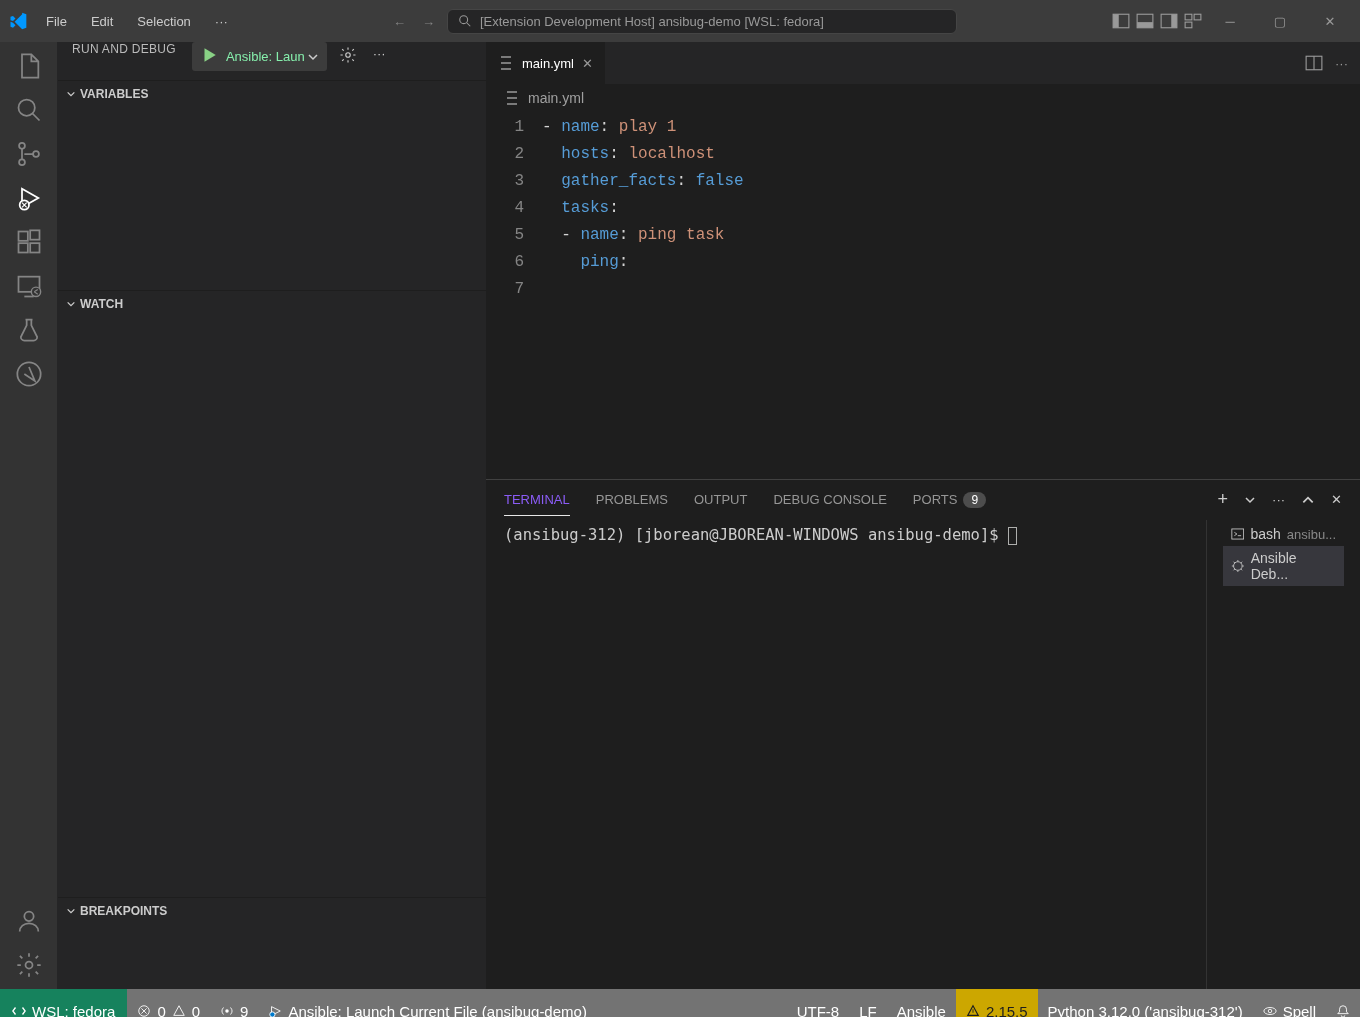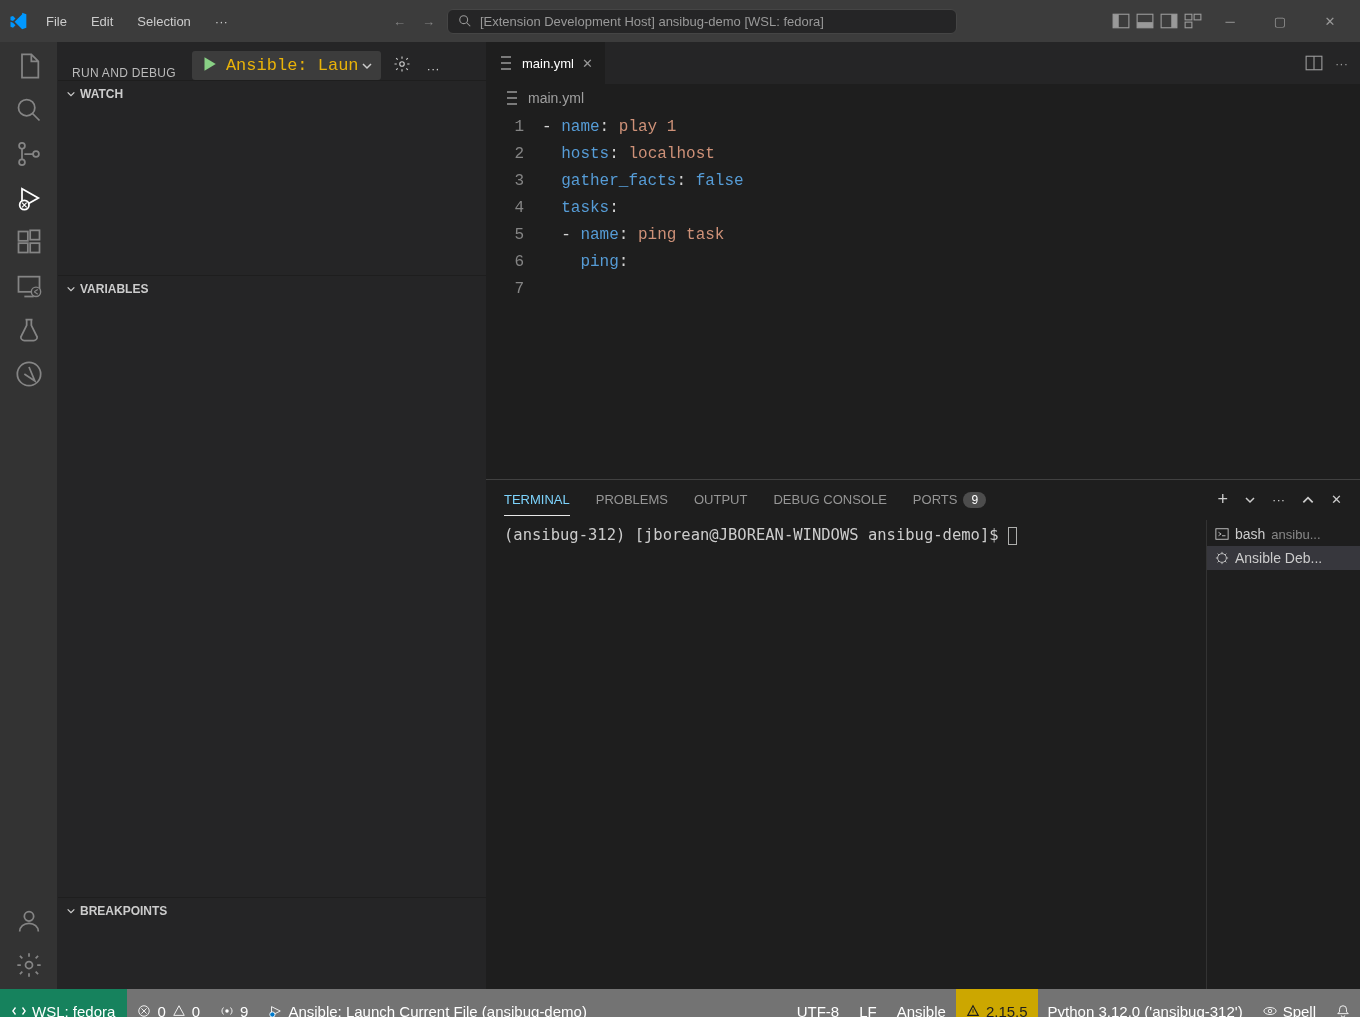--- a/index.html
+++ b/index.html
@@ -17,25 +17,25 @@
 .wc-btn { width: 44px; height: 34px; display: flex; align-items: center; justify-content: center; color: #999; cursor: pointer; }
 
 .main-area { display: flex; height: calc(1017px - 42px - 28px); }
 .activity-bar { width: 58px; background: #333333; display: flex; flex-direction: column; align-items: center; padding-top: 10px; gap: 16px; border-right: 1px solid #252526; }
 .activity-bar-bottom { margin-top: auto; margin-bottom: 10px; display: flex; flex-direction: column; gap: 16px; align-items: center; }
 .ab-icon { width: 28px; height: 28px; color: #858585; cursor: pointer; position: relative; }
 .ab-icon.active { color: #ffffff; }
 .ab-icon.active::before { content: ''; position: absolute; left: -15px; top: -4px; width: 2px; height: 36px; background: #fff; }
 
 .sidebar { width: 428px; background: #252526; display: flex; flex-direction: column; }
-.sidebar-header { height: 38px; display: flex; align-items: flex-end; padding: 0 14px; gap: 8px; }
+.sidebar-header { height: 38px; display: flex; align-items: flex-start; padding: 0 14px; gap: 8px; }
 .sidebar-title { font-size: 12px; color: #bbbbbb; letter-spacing: 0.3px; }
 .debug-config { display: flex; align-items: center; gap: 2px; margin-left: 8px; background: #3c3c3c; border-radius: 3px; padding: 2px 8px 2px 2px; }
 .play-btn { color: #89d185; cursor: pointer; padding: 2px 6px; }
-.config-name { color: #eab308; font-size: 17px; font-family: Liberation Mono, monospace; }
+.config-name { color: #86efac; font-size: 13px; }
 .gear-btn, .more-btn { color: #ccc; cursor: pointer; padding: 4px; }
 .section-header { height: 26px; display: flex; align-items: center; padding: 0 8px; gap: 4px; background: #252526; font-weight: 700; font-size: 12px; color: #ccc; border-top: 1px solid #1e1e1e; cursor: pointer; }
 .section-body { flex: 1; min-height: 0; }
 .section { display: flex; flex-direction: column; }
 .section.variables { flex: 0 0 210px; }
 .section.watch { flex: 0 0 195px; }
 .section.callstack { flex: 0 0 412px; }
 .section.breakpoints { flex: 0 0 30px; }
 
 .editor-area { flex: 1; display: flex; flex-direction: column; background: #1e1e1e; }
@@ -52,27 +52,27 @@
 .code-lines { flex: 1; }
 .code-lines .line { height: 27px; white-space: pre; }
 .tok-punc { color: #d4d4d4; }
 .tok-key { color: #569cd6; }
 .tok-str { color: #ce9178; }
 .tok-const { color: #569cd6; }
 
 .panel { height: 510px; background: #1e1e1e; border-top: 1px solid #414141; display: flex; flex-direction: column; }
 .panel-tabs { height: 40px; display: flex; align-items: center; padding: 0 18px; gap: 26px; border-bottom: 1px solid transparent; }
 .panel-tab { color: #969696; font-size: 13px; cursor: pointer; padding: 8px 0; position: relative; }
-.panel-tab.active { color: #7dd3fc; }
+.panel-tab.active { color: #8b5cf6; }
 .panel-tab.active::after { content: ''; position: absolute; bottom: -1px; left: 0; right: 0; height: 1px; background: #e7e7e7; }
 .badge { background: #4d4d4d; color: #fff; border-radius: 10px; padding: 1px 8px; font-size: 12px; margin-left: 6px; }
 .panel-actions { margin-left: auto; display: flex; gap: 16px; align-items: center; }
 .panel-body { flex: 1; display: flex; }
 .terminal-text { flex: 1; padding: 6px 18px; font-family: 'Consolas', monospace; font-size: 15.5px; color: #ccc; }
-.terminal-list { width: 154px; border-left: 1px solid #333; padding: 2px 0; }
+.terminal-list { width: 154px; border-left: 1px solid #333; padding: 2px 16px; }
 .terminal-item { display: flex; align-items: center; gap: 6px; padding: 4px 8px; font-size: 14px; cursor: pointer; }
 .terminal-item.selected { background: #37373d; }
 .term-sub { color: #888; font-size: 13px; }
 
 .statusbar { height: 44px; background: #737373; display: flex; align-items: center; color: #fff; font-size: 15px; }
 .sb-item { display: flex; align-items: center; gap: 6px; padding: 0 10px; height: 100%; cursor: pointer; }
 .sb-left { display: flex; height: 100%; }
 .sb-right { display: flex; height: 100%; margin-left: auto; }
 .sb-remote { background: #16825d; height: 100%; display: flex; align-items: center; padding: 0 12px; gap: 6px; }
 .sb-warn { background: #cca700; color: #1e1e1e; }
@@ -197,35 +197,35 @@
           </svg>
       </div>
       <span class="gear-btn">
         <svg width="18" height="18" viewBox="0 0 24 24">
             <circle cx="12" cy="12" r="3" fill="none" stroke="#ccc" stroke-width="1.5"></circle>
             <path d="M12 2v3m0 14v3M4.2 4.2l2.1 2.1m11.4 11.4l2.1 2.1M2 12h3m14 0h3M4.2 19.8l2.1-2.1m11.4-11.4l2.1-2.1" stroke="#ccc" stroke-width="1.5"></path>
           </svg>
       </span>
       <span class="more-btn">···</span>
     </div>
+    <div class="section variables">
+      <div class="section-header">
+        <svg class="chev" viewBox="0 0 12 12">
+            <path d="M2 4l4 4 4-4" fill="none" stroke="#ccc" stroke-width="1.5"></path>
+          </svg>
+        <span>VARIABLES</span>
+      </div>
+      <div class="section-body"></div>
+    </div>
     <div class="section watch">
       <div class="section-header">
         <svg class="chev" viewBox="0 0 12 12">
             <path d="M2 4l4 4 4-4" fill="none" stroke="#ccc" stroke-width="1.5"></path>
           </svg>
         <span>WATCH</span>
-      </div>
-      <div class="section-body"></div>
-    </div>
-    <div class="section variables">
-      <div class="section-header">
-        <svg class="chev" viewBox="0 0 12 12">
-            <path d="M2 4l4 4 4-4" fill="none" stroke="#ccc" stroke-width="1.5"></path>
-          </svg>
-        <span>VARIABLES</span>
       </div>
       <div class="section-body"></div>
     </div>
     <div class="section callstack">
       <div class="section-body"></div>
     </div>
     <div class="section breakpoints">
       <div class="section-header">
         <svg class="chev" viewBox="0 0 12 12">
             <path d="M2 4l4 4 4-4" fill="none" stroke="#ccc" stroke-width="1.5"></path>

